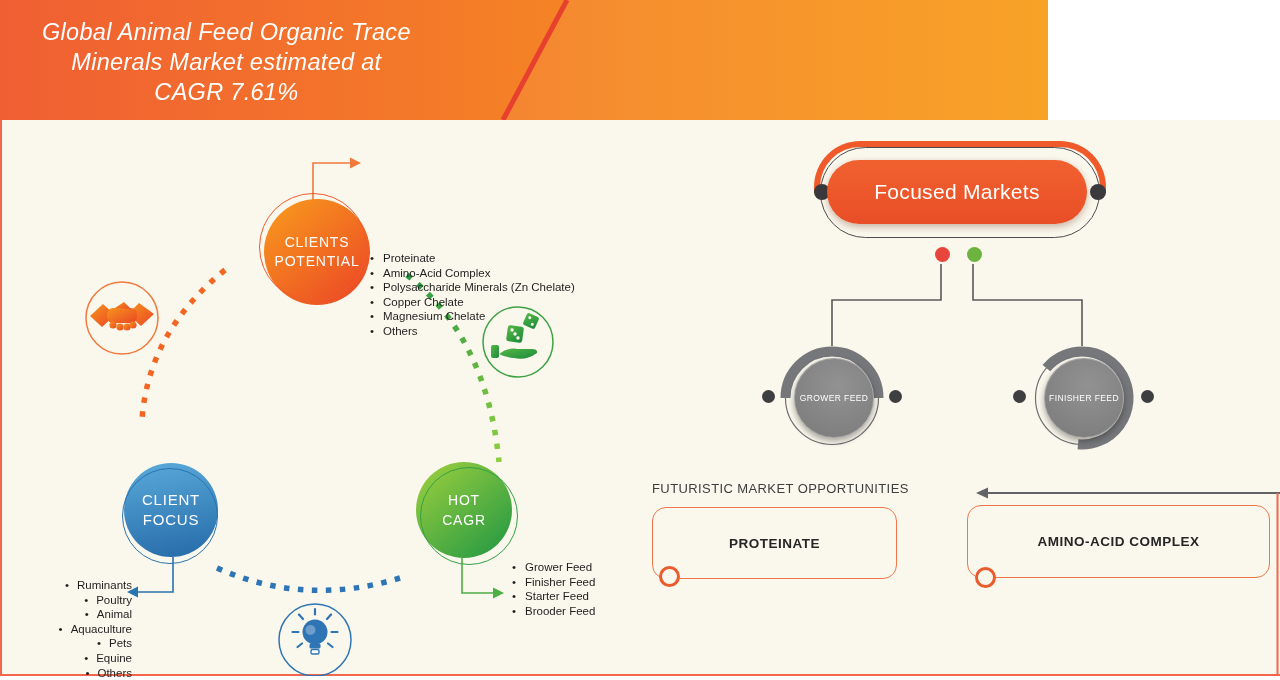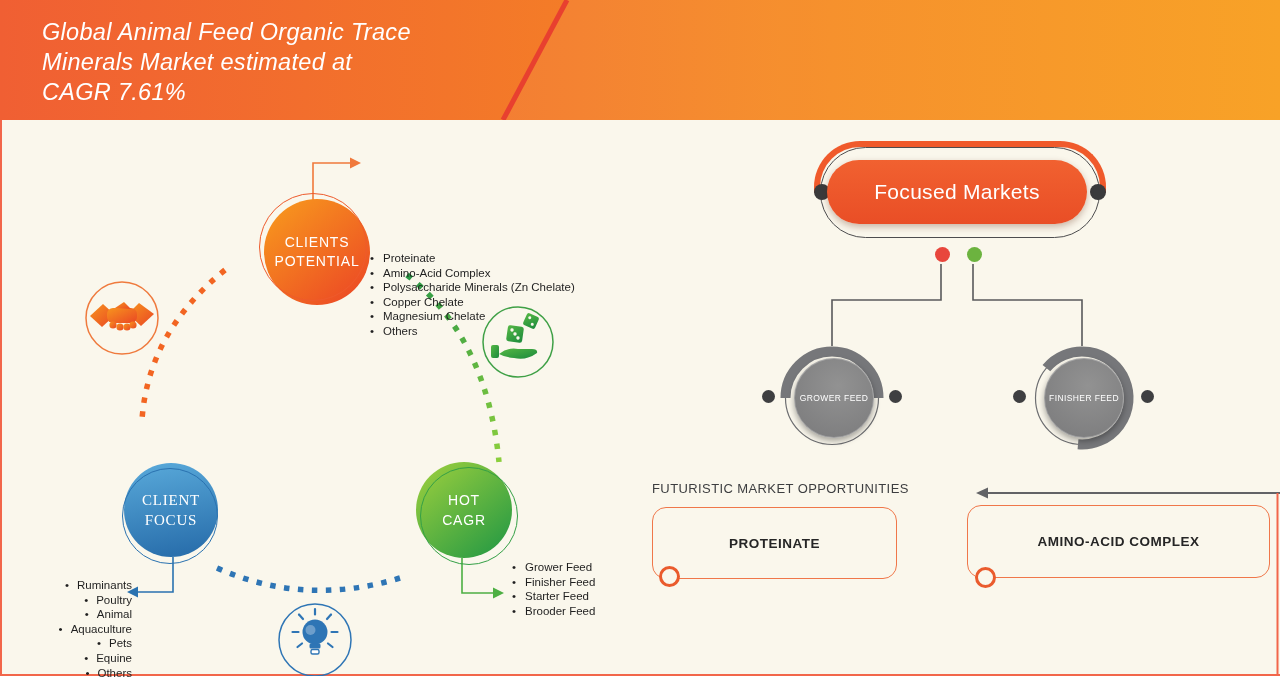--- a/index.html
+++ b/index.html
@@ -1,41 +1,41 @@
 <!DOCTYPE html>
 <html><head>
 <meta charset="utf-8">
 <style>
   * { margin:0; padding:0; box-sizing:border-box; }
   html,body { width:1280px; height:680px; background:#ffffff; font-family:"Liberation Sans", sans-serif; overflow:hidden; }
   #stage { position:relative; width:1280px; height:680px; }
 
   
-  #header { position:absolute; left:0; top:0; width:1280px; height:120px;
-    background:linear-gradient(90deg,#f05f33 0%,#f3752a 35%,#f68c22 65%,#f89d1c 100%); }
+  #header { position:absolute; left:0; top:0; width:1048px; height:120px;
+    background:linear-gradient(90deg,#f05f33 0%,#f3752a 35%,#f68c22 65%,#f89d1c 100%);text-align:center; }
   #header svg { position:absolute; inset:0; }
   .title { position:absolute; left:42px; top:17px; color:#ffffff; font-style:italic;
     font-size:23.5px; line-height:30px; font-weight:500; letter-spacing:.3px; }
 
   
   #content { position:absolute; left:0; top:120px; width:1280px; height:556px;
     background:#faf7ec; border-left:2px solid #f2664a; border-bottom:2px solid #f2664a; }
   #overlay { position:absolute; left:-2px; top:0; width:1280px; height:556px; pointer-events:none; }
 
   
   .cycle-circle { position:absolute; border-radius:50%; display:flex; flex-direction:column;
     align-items:center; justify-content:center; color:#fff; text-align:center;
     letter-spacing:.8px; z-index:3; }
   .cycle-circle::before { content:""; position:absolute; width:100%; height:100%;
     border-radius:50%; border:1.3px solid; }
   #circle-cp { left:262px; top:79px; width:106px; height:106px; font-size:14px; line-height:19px;
     background:linear-gradient(140deg,#f7941e 10%,#ed5024 85%);text-align:right; }
   #circle-cp::before { left:-5px; top:-6px; border-color:#ee5b2c; }
   #circle-cf { left:122px; top:343px; width:94px; height:94px; font-size:15px; line-height:20px;
-    background:linear-gradient(170deg,#57a7d8 5%,#2a70ad 90%);font-family:Liberation Serif, serif; }
+    background:linear-gradient(170deg,#57a7d8 5%,#2a70ad 90%); }
   #circle-cf::before { left:-2px; top:5px; border-color:#2a72b0; }
   #circle-hb { left:414px; top:342px; width:96px; height:96px; font-size:14px; line-height:20px;
     background:linear-gradient(140deg,#93cb3e 10%,#2b9c43 90%); }
   #circle-hb::before { left:4px; top:5px; border-color:#34a046; }
 
   
   .blist { position:absolute; list-style:none; font-size:11.5px; color:#1f1f1f; z-index:3; }
   .blist li { line-height:14.6px; white-space:nowrap; }
   .blist li::before { content:"\2022"; margin-right:9px; color:#1f1f1f; }
   #list-cp { left:368px; top:131px; }

